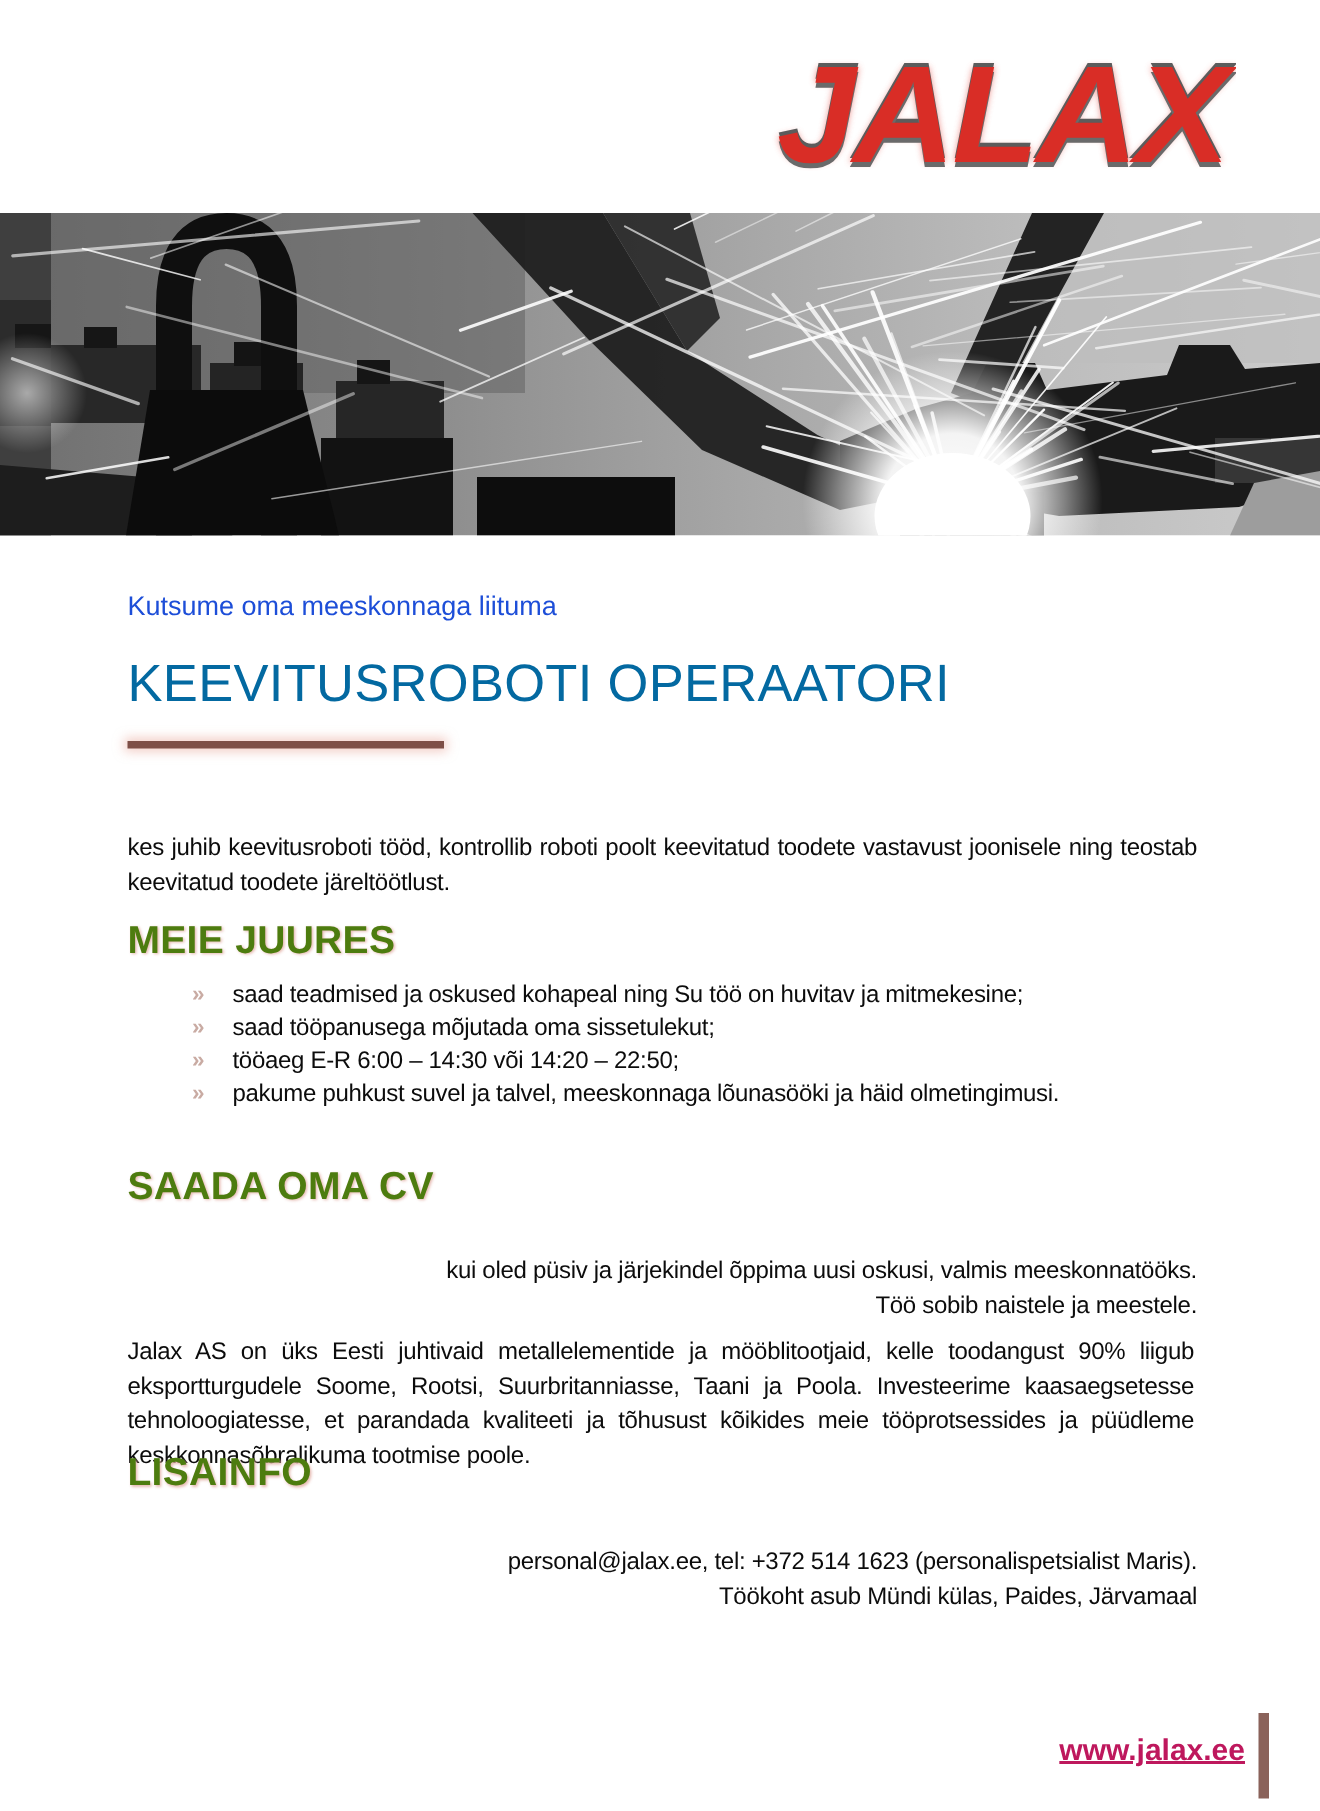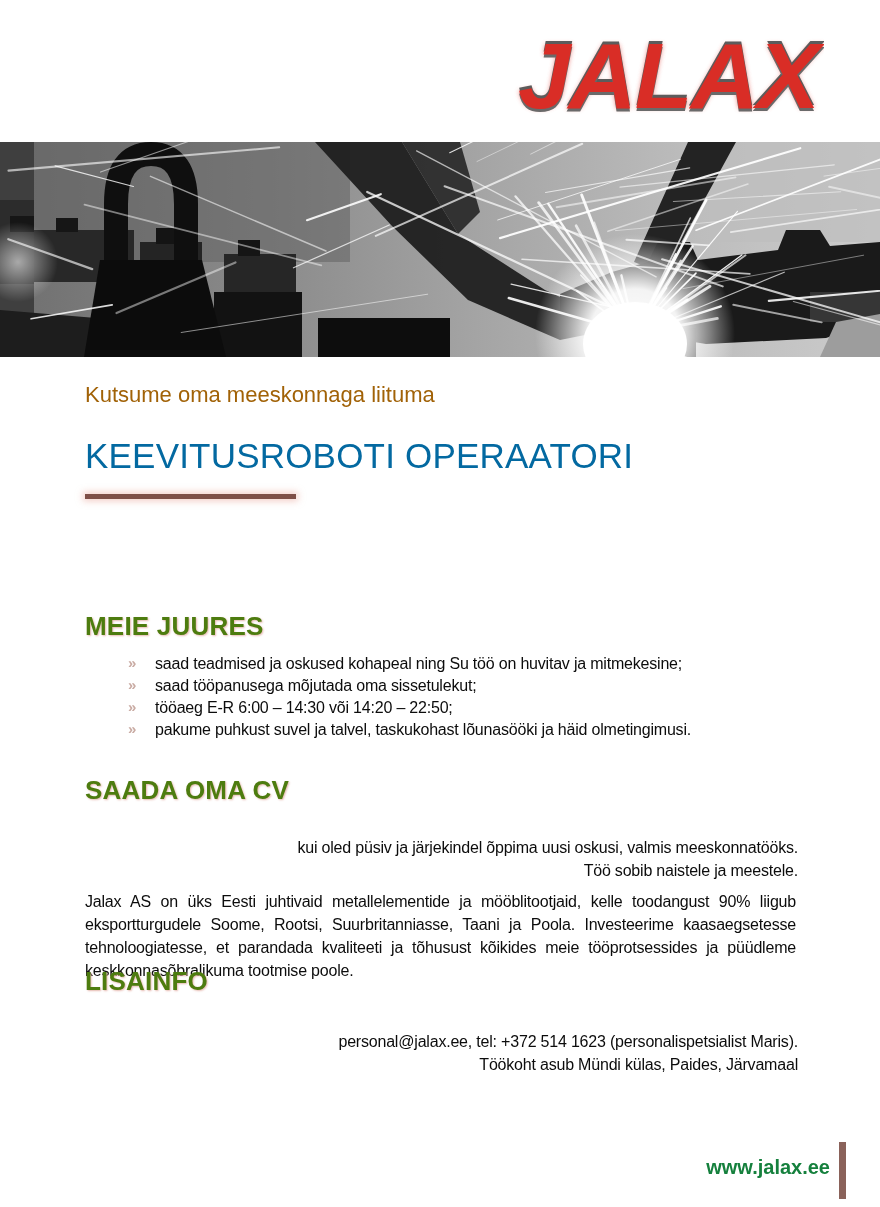--- a/index.html
+++ b/index.html
@@ -5,40 +5,40 @@
   html,body{margin:0;padding:0;background:#ffffff;}
   .page{
     position:relative;width:880px;height:1207px;background:#ffffff;overflow:hidden;
     font-family:"Liberation Sans", sans-serif;color:#111111;
   }
   
   .logo-wrap{position:absolute;top:32px;right:56px;width:312px;height:84px;}
   
   .hero{position:absolute;top:142px;left:0;width:880px;height:215px;display:block;}
   
-  .kicker{position:absolute;left:85px;top:382px;font-size:22px;color:#a16207;}
+  .kicker{position:absolute;left:85px;top:394px;font-size:18px;color:#1d4ed8;}
   .job-title{position:absolute;left:85px;top:436px;font-size:35px;font-weight:normal;color:#0369a1;letter-spacing:0.2px;white-space:nowrap;}
   .title-underline{position:absolute;left:85px;top:494px;width:211px;height:5px;background:#7e4f47;
     box-shadow:0 0 7px 2px rgba(232,164,152,0.55);}
   .body-text{font-size:16px;line-height:23px;letter-spacing:-0.2px;color:#0c0c0c;text-align:right;}
   .intro{position:absolute;left:85px;top:538px;width:713px;text-align:justify;}
   .section-heading{position:absolute;left:85px;font-size:26px;font-weight:bold;color:#4d7c0f;
     letter-spacing:0.2px;text-shadow:1px 1px 2px rgba(226,173,163,0.85);white-space:nowrap;}
   #h-meie{top:611px;}
   #h-cv{top:775px;}
   #h-lisa{top:966px;}
   .bullets{position:absolute;left:85px;top:653px;width:713px;list-style:none;margin:0;padding:0;
     font-size:16px;line-height:22px;letter-spacing:-0.2px;color:#0c0c0c;}
   .bullets li{position:relative;padding-left:70px;}
   .bullets .marker{position:absolute;left:43px;top:-1px;color:#c9aba3;font-weight:bold;font-size:15px;}
   .cv-lines{position:absolute;left:85px;top:820px;width:713px;}
   .company{position:absolute;left:85px;top:874px;width:711px;text-align:justify;}
   .contact{position:absolute;left:85px;top:1014px;width:713px;}
   
-  .footer-site{position:absolute;right:50px;top:1156px;font-size:20px;font-weight:bold;color:#15803d;}
+  .footer-site{position:absolute;right:50px;top:1156px;font-size:20px;font-weight:bold;color:#be185d;text-decoration:underline;}
   .footer-bar{position:absolute;left:839px;top:1142px;width:7px;height:57px;background:#8a625a;}
 </style>
 </head>
 <body>
 
 <div class="page">
 
   <div class="logo-wrap">
     <svg width="312" height="84" viewBox="0 0 312 84">
       <defs>
@@ -183,38 +183,39 @@
         <line x1="635.0" y1="196.0" x2="693.0" y2="218.5" stroke-width="2.41" stroke-opacity="0.70"></line>
         <line x1="635.0" y1="196.0" x2="594.0" y2="257.1" stroke-width="1.62" stroke-opacity="0.70"></line>
         <line x1="635.0" y1="196.0" x2="625.4" y2="262.4" stroke-width="2.32" stroke-opacity="0.70"></line>
         <line x1="635.0" y1="196.0" x2="712.7" y2="227.8" stroke-width="2.09" stroke-opacity="0.70"></line>
       </g>
   </svg>
 
   <div class="kicker">Kutsume oma meeskonnaga liituma</div>
   <div class="job-title">KEEVITUSROBOTI OPERAATORI</div>
   <div class="title-underline"></div>
+  <p class="intro body-text">kes juhib keevitusroboti tööd, kontrollib roboti poolt keevitatud toodete vastavust joonisele ning teostab keevitatud toodete järeltöötlust.</p>
 
   <div class="section-heading" id="h-meie">MEIE JUURES</div>
   <ul class="bullets">
     <li>
       <span class="marker">»</span>
       <span>saad teadmised ja oskused kohapeal ning Su töö on huvitav ja mitmekesine;</span>
     </li>
     <li>
       <span class="marker">»</span>
       <span>saad tööpanusega mõjutada oma sissetulekut;</span>
     </li>
     <li>
       <span class="marker">»</span>
       <span>tööaeg E-R 6:00 – 14:30 või 14:20 – 22:50;</span>
     </li>
     <li>
       <span class="marker">»</span>
-      <span>pakume puhkust suvel ja talvel, taskukohast lõunasööki ja häid olmetingimusi.</span>
+      <span>pakume puhkust suvel ja talvel, meeskonnaga lõunasööki ja häid olmetingimusi.</span>
     </li>
   </ul>
 
   <div class="section-heading" id="h-cv">SAADA OMA CV</div>
   <p class="cv-lines body-text">
     <span>kui oled püsiv ja järjekindel õppima uusi oskusi, valmis meeskonnatööks.</span><br>
     <span>Töö sobib naistele ja meestele.</span>
   </p>
   <p class="company body-text">Jalax AS on üks Eesti juhtivaid metallelementide ja mööblitootjaid, kelle toodangust 90% liigub eksportturgudele Soome, Rootsi, Suurbritanniasse, Taani ja Poola. Investeerime kaasaegsetesse tehnoloogiatesse, et parandada kvaliteeti ja tõhusust kõikides meie tööprotsessides ja püüdleme keskkonnasõbralikuma tootmise poole.</p>
 

